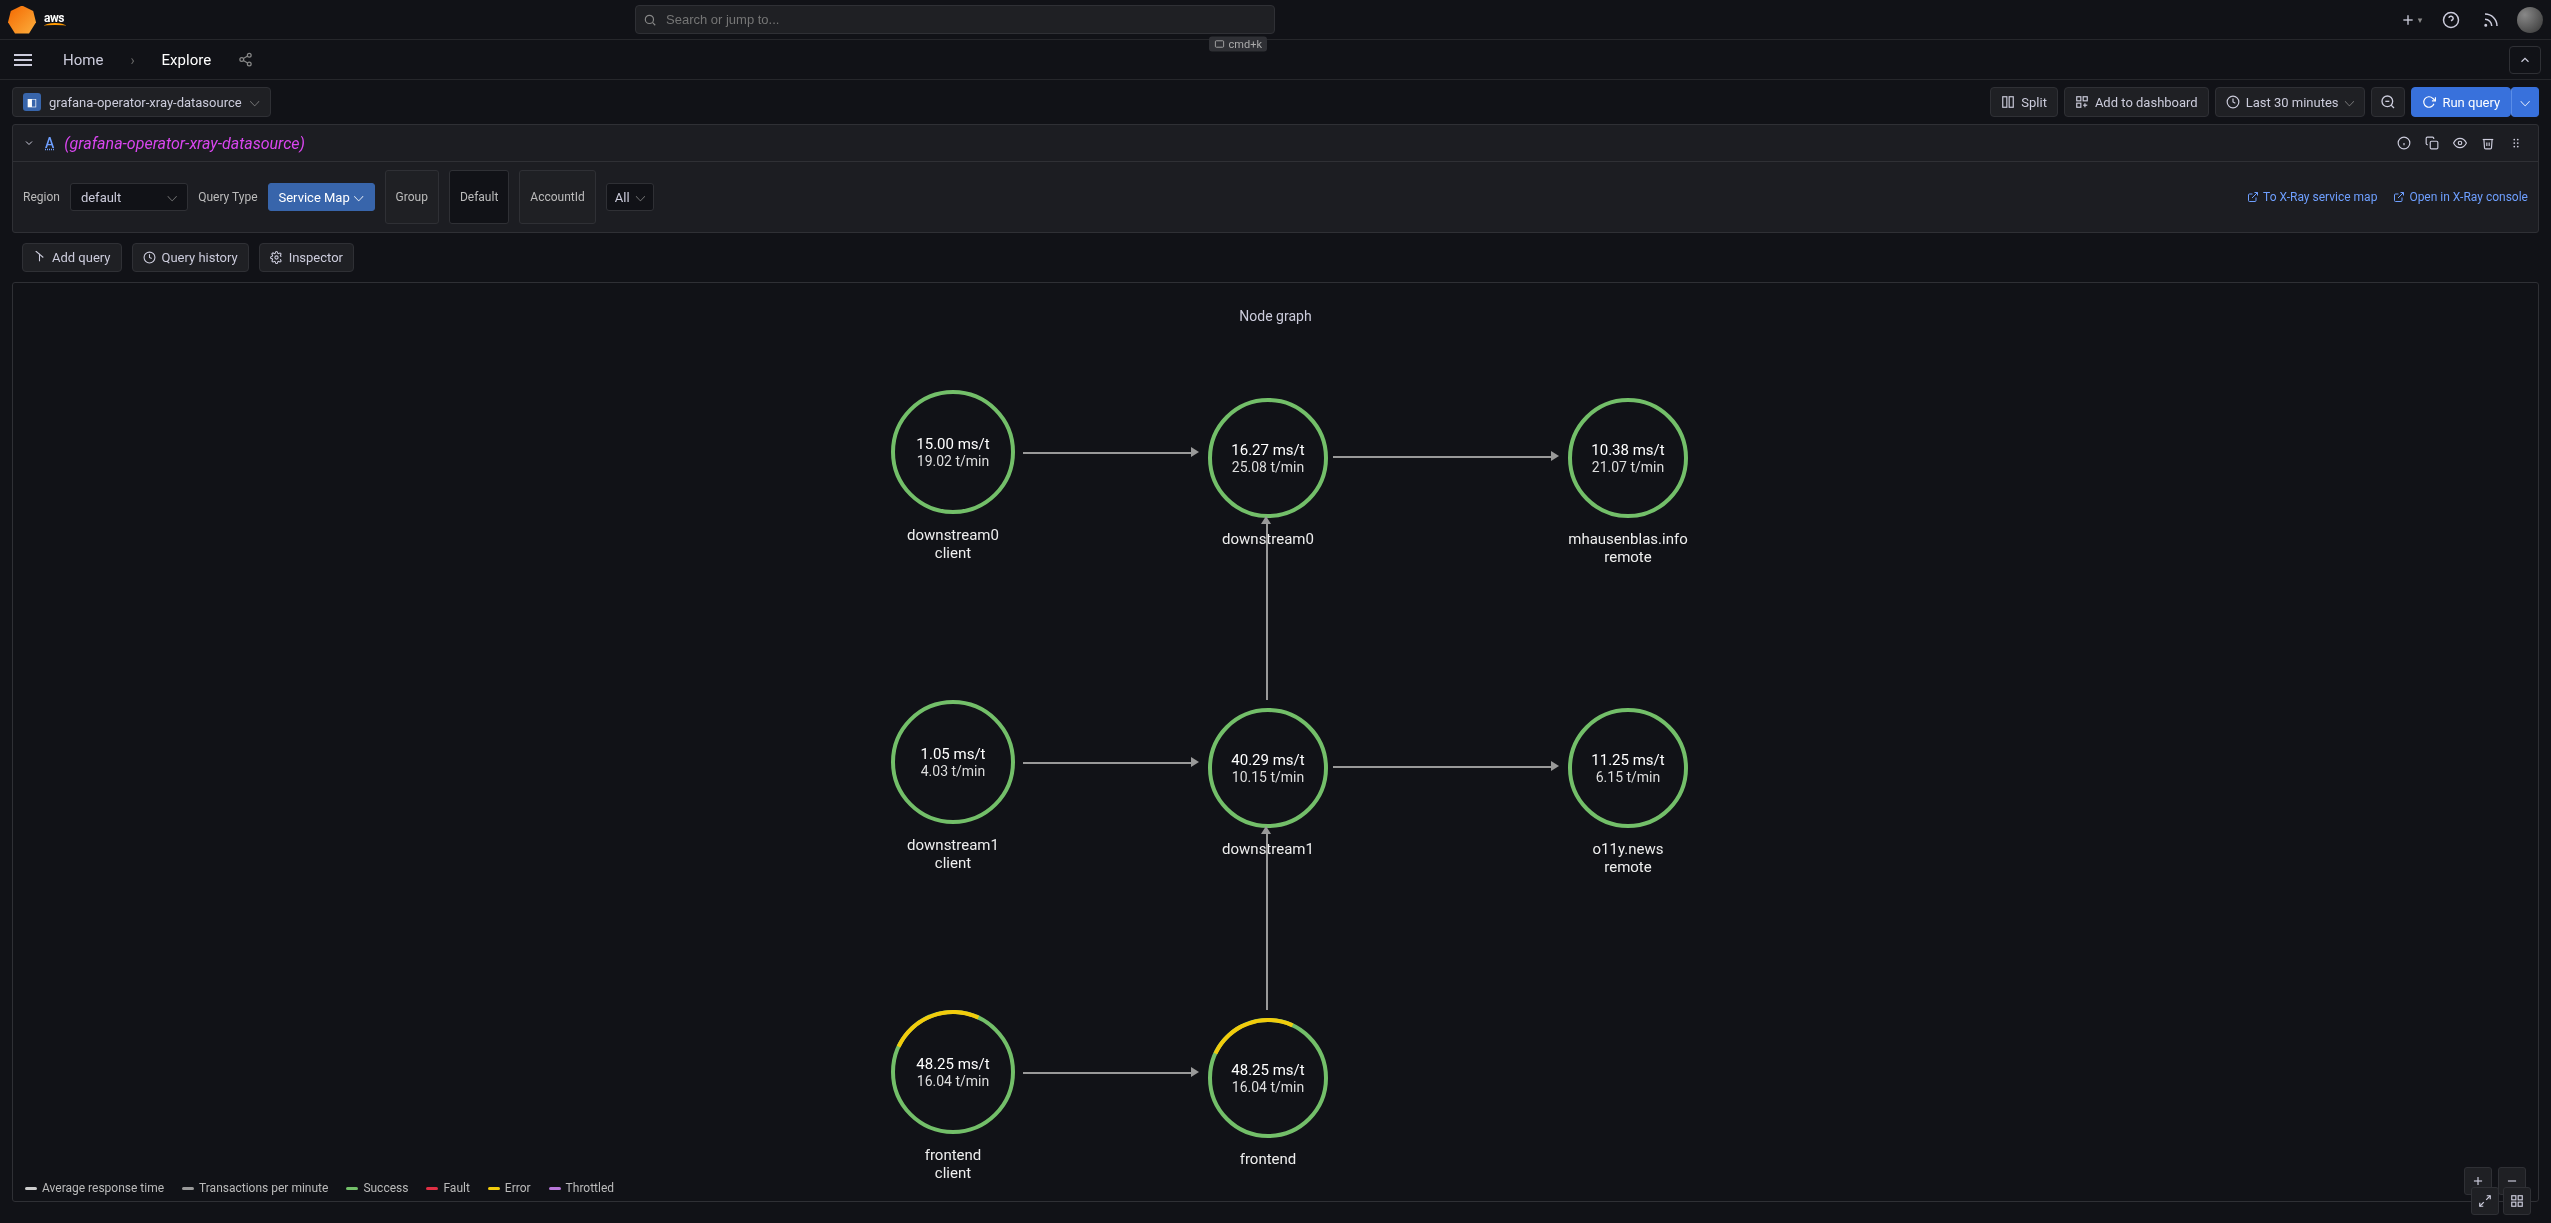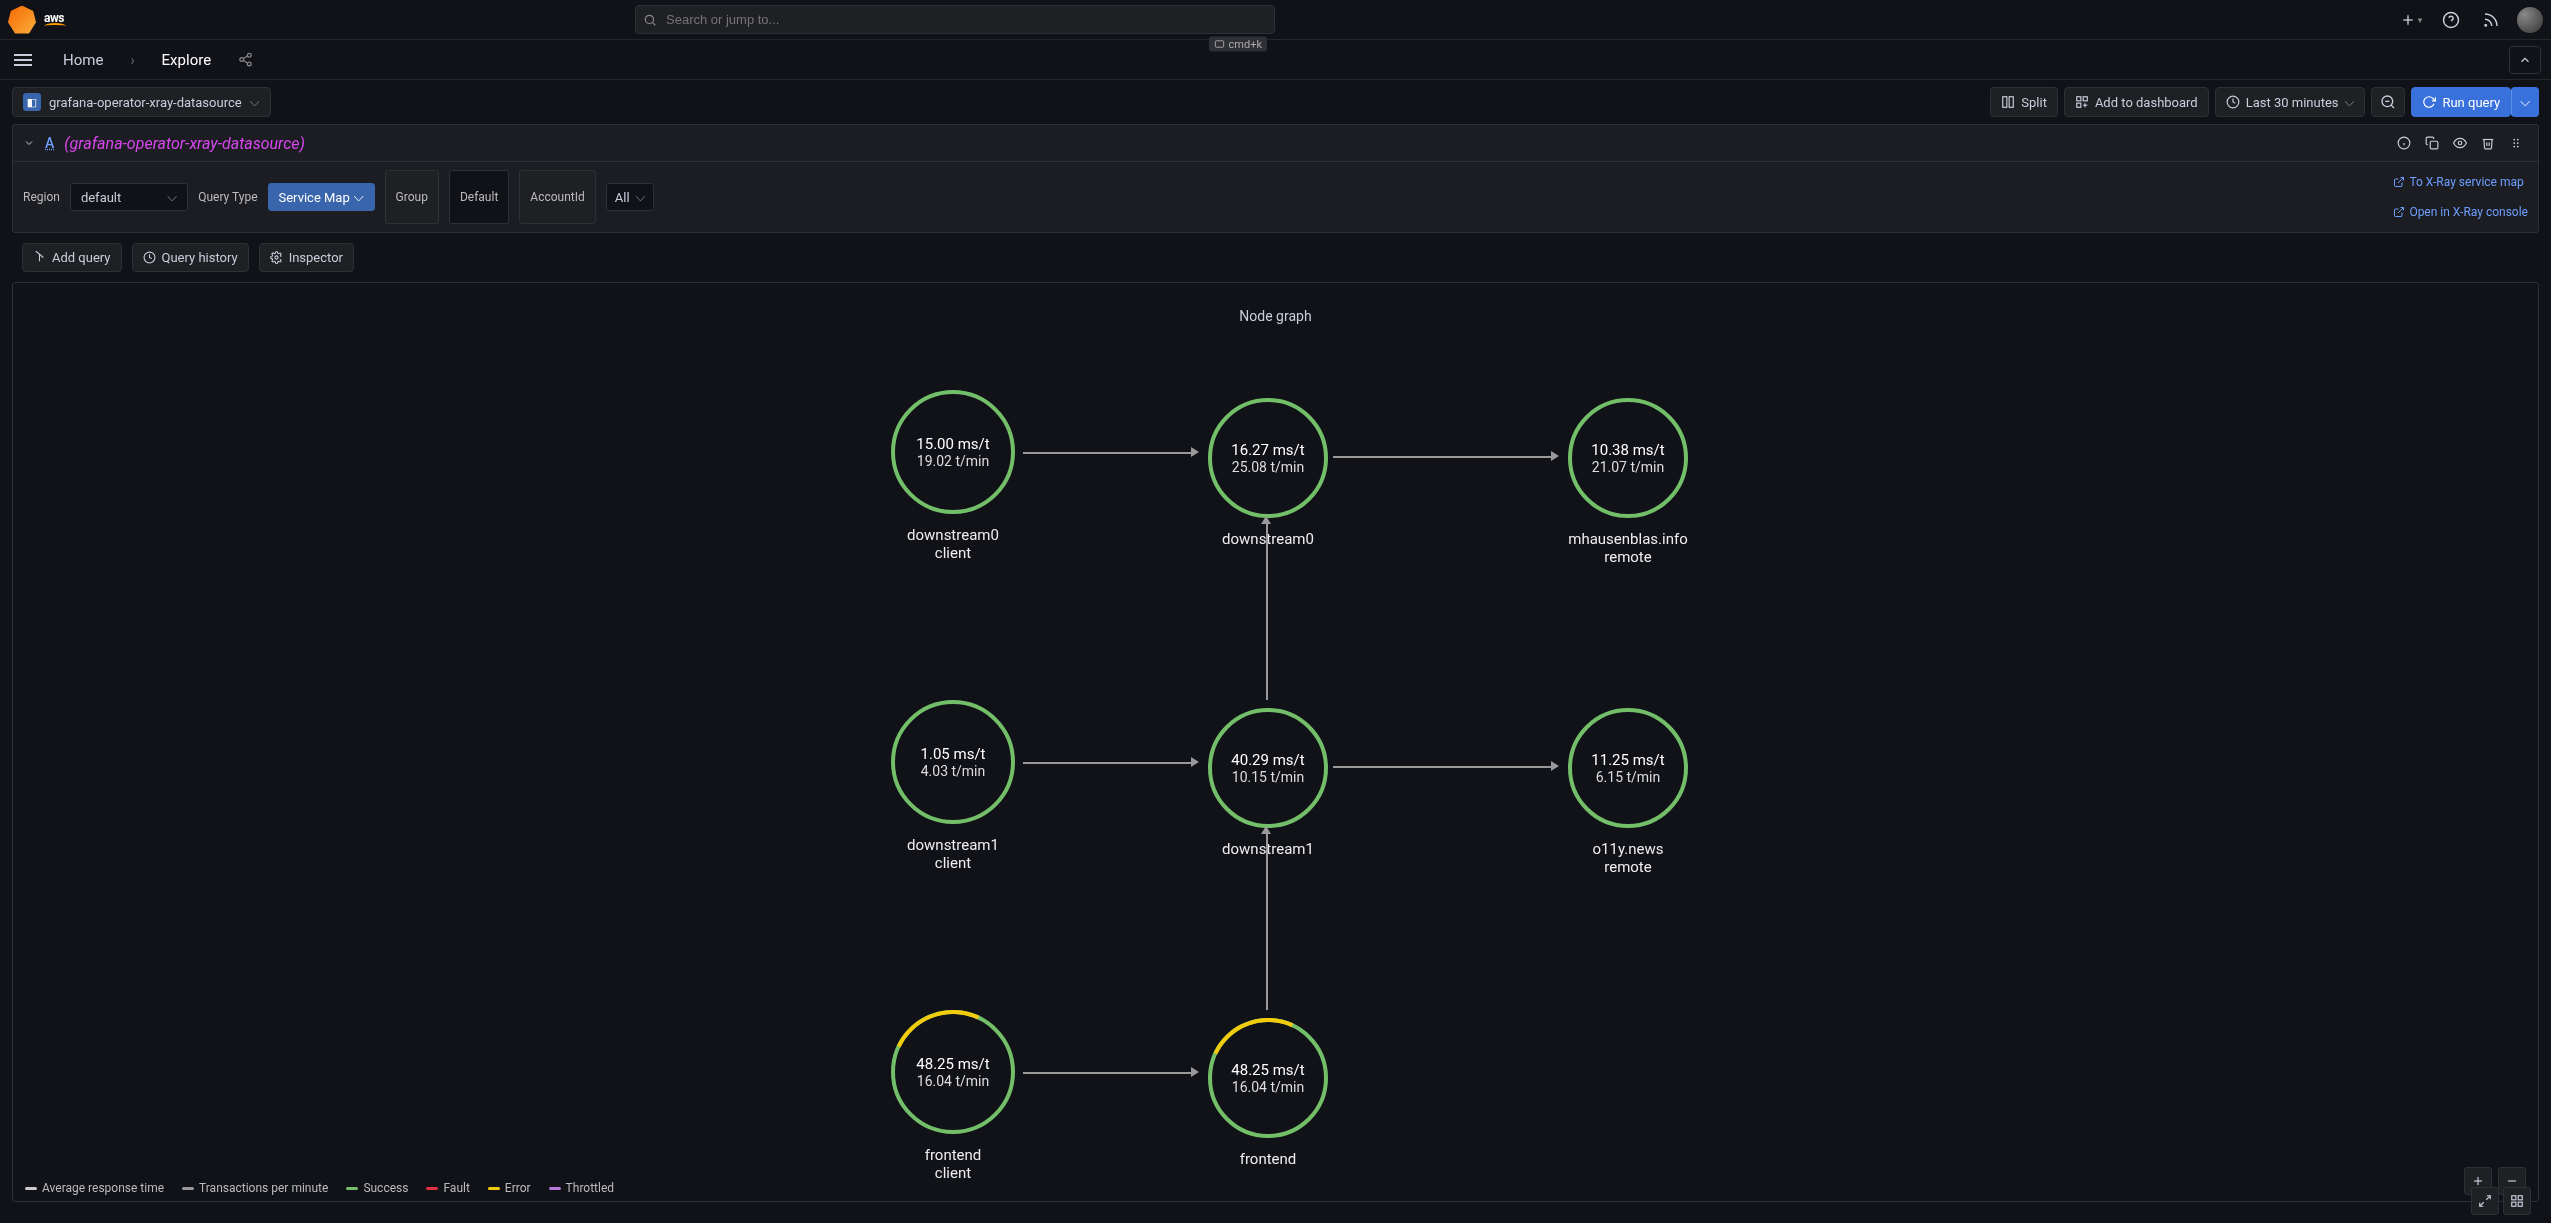--- a/index.html
+++ b/index.html
@@ -149,21 +149,21 @@
   background:#111217; border:1px solid #2f3035; border-radius:3px;
   padding:5px 10px; display:flex; align-items:center; gap:6px; cursor:pointer; font-size:13px;
 }
 .field-select.tight { padding:5px 8px;}
 .btn-seg {
   background:#3865ab; color:#fff; border:1px solid #3865ab;
   border-radius:3px; padding:5px 10px; display:flex; align-items:center; gap:4px;
   font-size:13px;
 }
 .seg-label { background:#1f2024; border:1px solid #2f3035; border-radius:3px; padding:19px 10px; font-size:12px; color:#bbb;}
-.query-links { margin-left:auto; display:flex; gap:16px;flex-direction:column;}
+.query-links { margin-left:auto; display:flex; gap:16px;}
 .link-bare { color:#6e9fff; font-size:12px; cursor:pointer; display:flex; align-items:center; gap:4px;}
 
 
 .query-actions {
   display:flex; gap:10px; padding: 4px 12px 10px 22px;
 }
 
 
 .graph-panel {
   margin: 0 12px 12px 12px;

